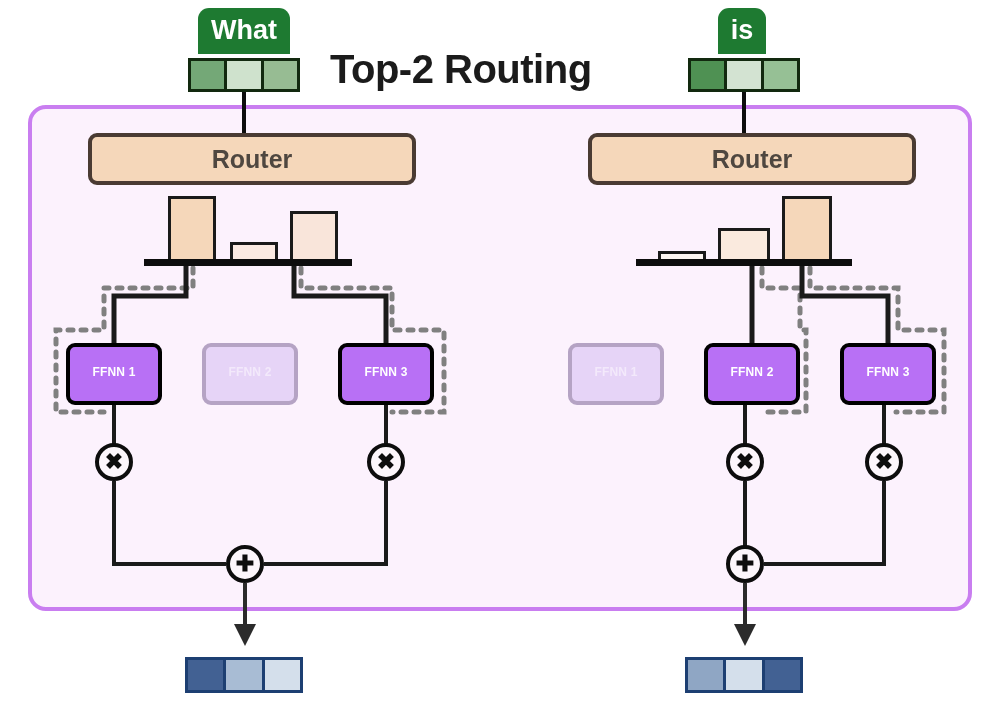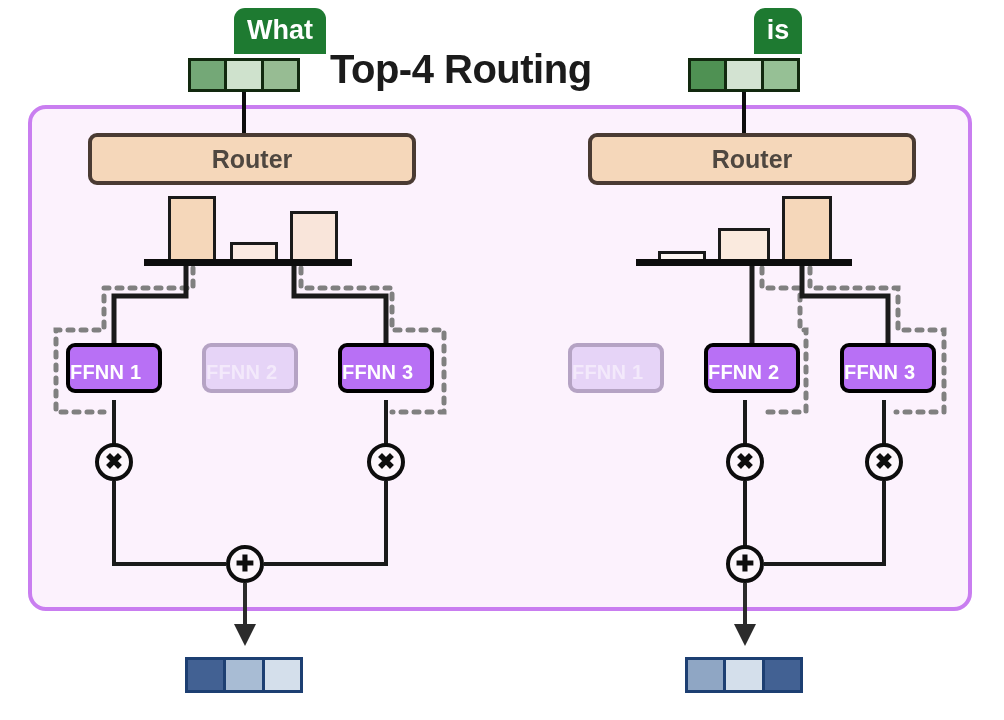--- a/index.html
+++ b/index.html
@@ -43,21 +43,20 @@
   .token-pill {
     background: #1e7a31;
     color: #ffffff;
     font-size: 27px;
     font-weight: bold;
     border-radius: 11px 11px 0 0;
     text-align: center;
     line-height: 44px;
     height: 46px;
     box-sizing: border-box;
-    margin-left: 36px;
   }
 
   
   .embed-bar {
     display: flex;
     border: 3px solid #12290f;
     box-sizing: border-box;
     height: 34px;
   }
   .embed-cell { flex: 1 1 0; }
@@ -104,26 +103,26 @@
     height: 7px;
   }
   .prob-bar {
     border: 3px solid #1a1a1a;
     box-sizing: border-box;
   }
 
   
   .ffnn {
     box-sizing: border-box;
-    height: 50px;
+    height: 62px;
     border-radius: 9px;
     color: #ffffff;
-    font-size: 20px;
-    font-weight: bold;
-    text-align: left;
+    font-size: 12px;
+    font-weight: bold;
+    text-align: center;
     line-height: 50px;
     letter-spacing: 0.2px;
   }
   .ffnn.active {
     background: #b870f5;
     border: 4px solid #000000;
   }
   .ffnn.inactive {
     background: #e6d4f7;
     border: 4px solid #b5a3c4;
@@ -152,21 +151,21 @@
     height: 720px;
     pointer-events: none;
   }
 </style>
 </head>
 <body>
 
 <div id="stage">
 
   <div id="title" class="abs">
-    <span class="strong">Top-4</span><span class="light"> Routing</span>
+    <span class="strong">Top-2</span><span class="light"> Routing</span>
   </div>
 
   <div class="abs token-pill" style="left:198px; top:8px; width:92px;">What</div>
 
   <div class="abs embed-bar" style="left:188px; top:58px; width:112px;">
     <div class="embed-cell" style="background:#74a877"></div>
     <div class="embed-cell" style="background:#cfe2cd"></div>
     <div class="embed-cell" style="background:#97bc93"></div>
   </div>
 

